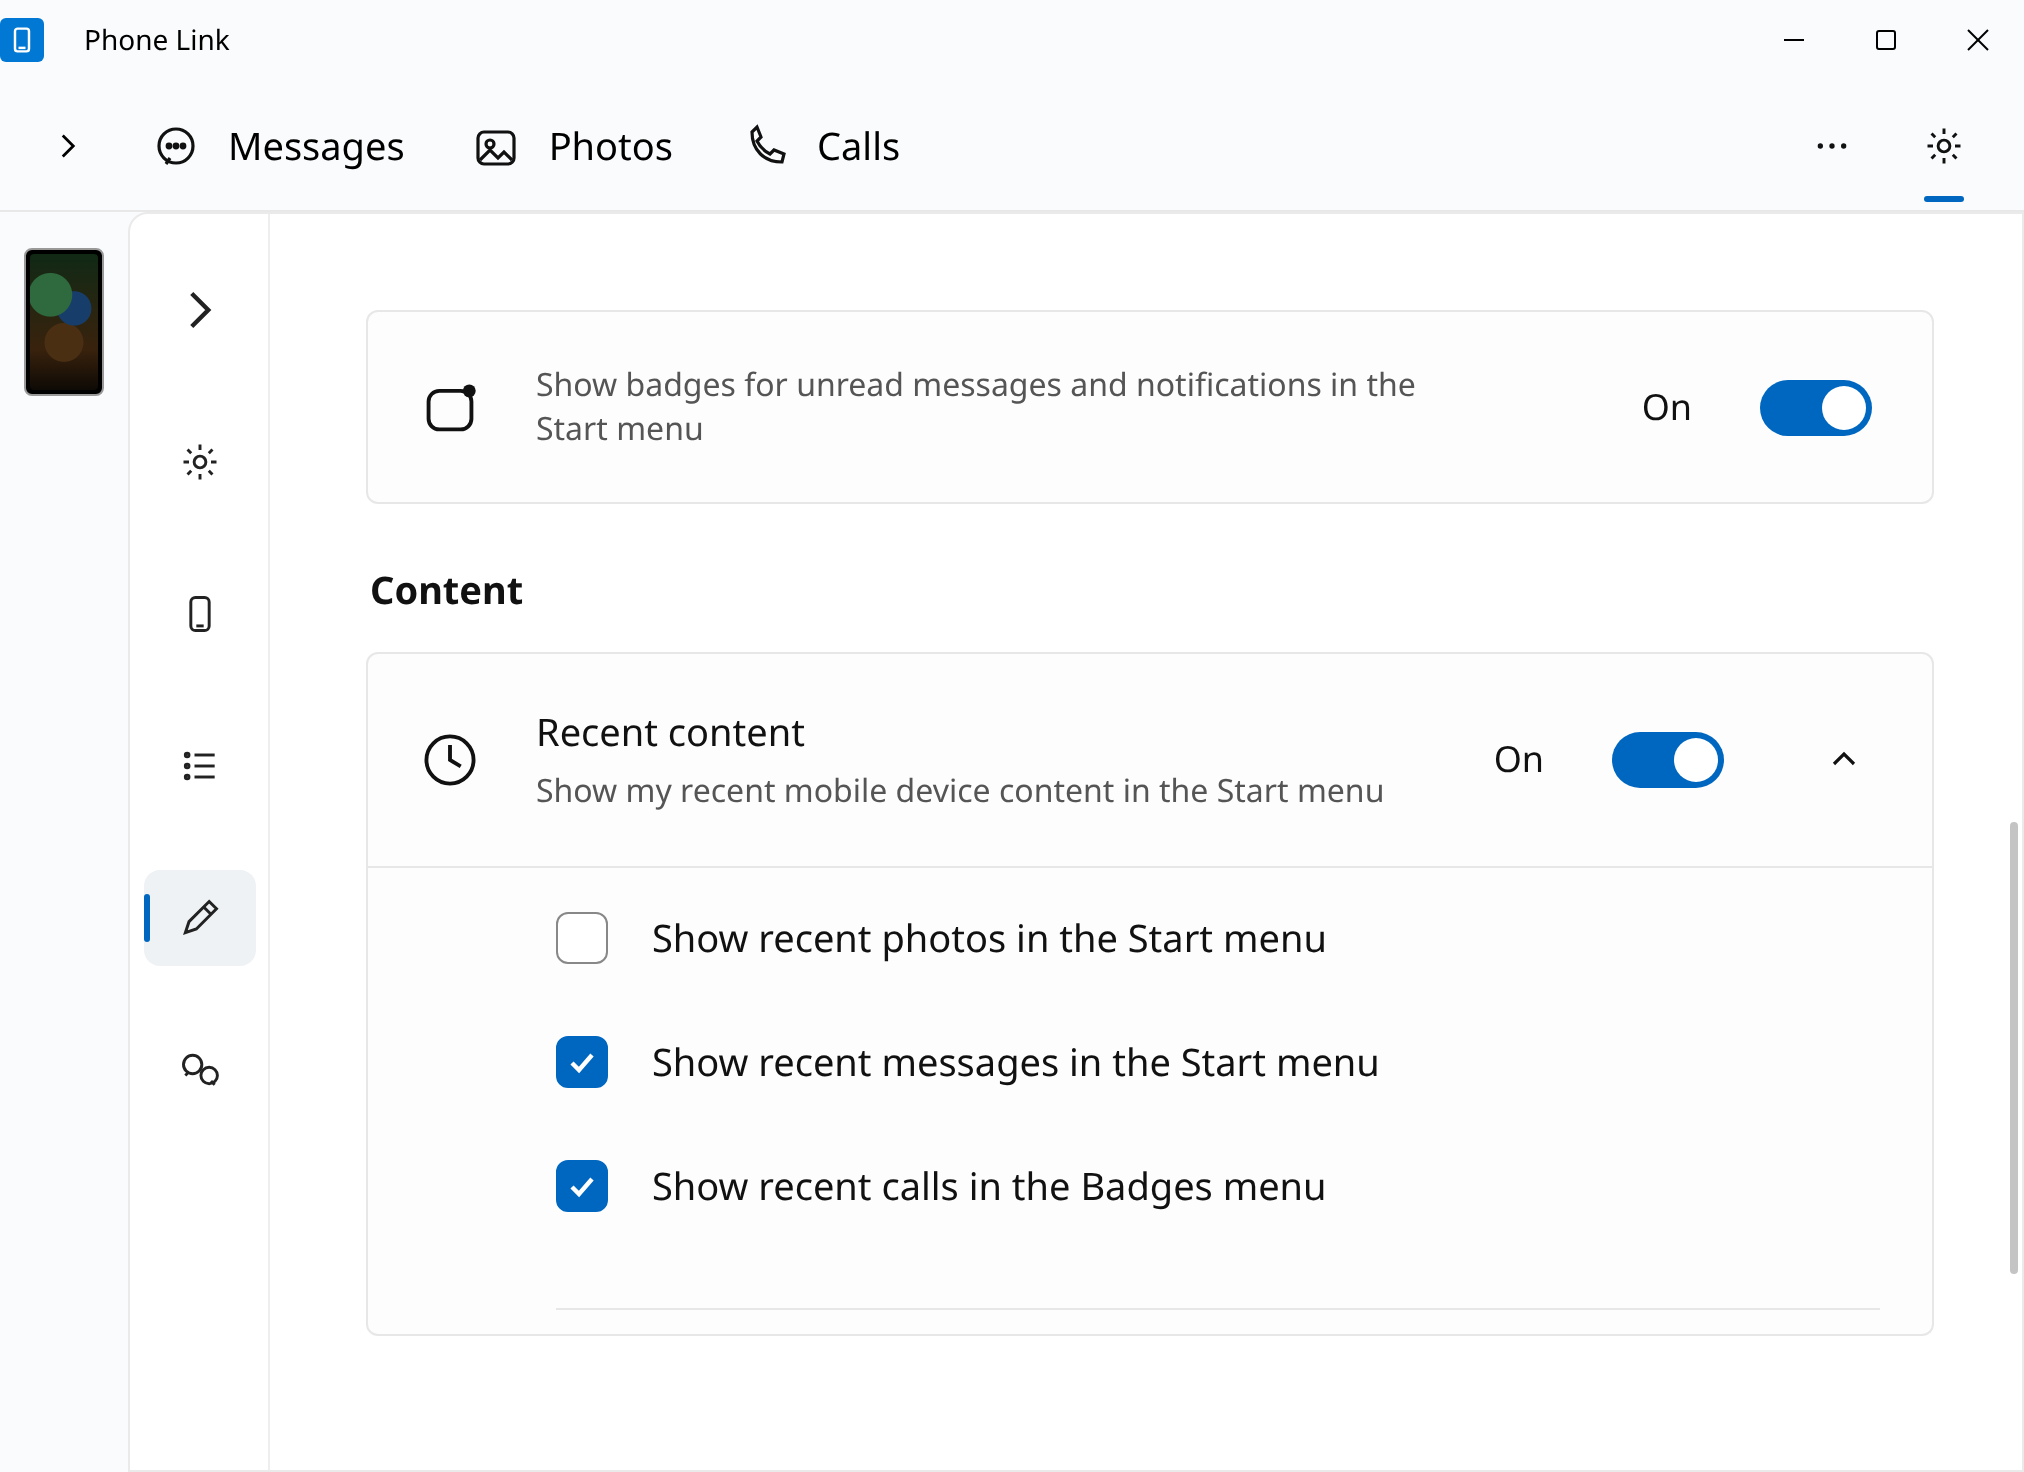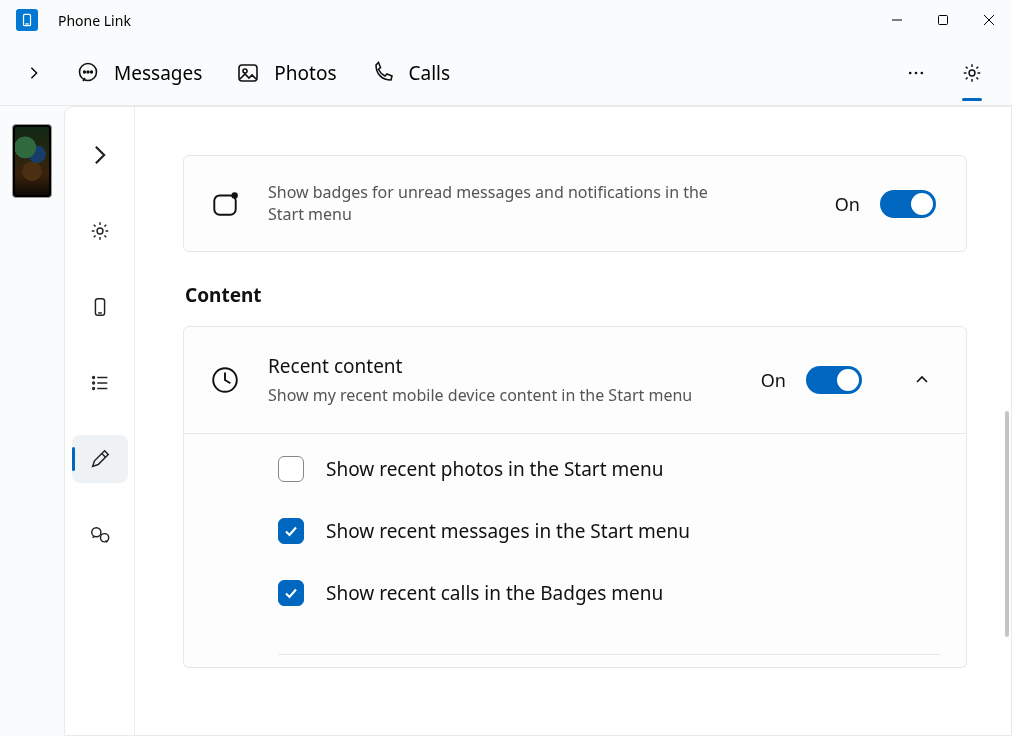--- a/index.html
+++ b/index.html
@@ -1,31 +1,31 @@
 <!DOCTYPE html>
 <html><head>
 <meta charset="utf-8">
 <style>
   * { box-sizing: border-box; margin: 0; padding: 0; }
   html, body { width: 1012px; height: 736px; overflow: hidden; font-family: "Segoe UI", system-ui, sans-serif; background: #fff; }
   .window { width: 1012px; height: 736px; display: flex; flex-direction: column; background: #f9fbfc; }
 
   
-  .titlebar { height: 40px; display: flex; align-items: center; padding-left: 16px; }
+  .titlebar { height: 40px; display: flex; align-items: center; padding-left: 0; }
   .titlebar .app-icon { width: 22px; height: 22px; background: #0078d4; border-radius: 3px; display: flex; align-items: center; justify-content: center; margin-right: 20px; }
   .titlebar .app-icon svg { width: 14px; height: 14px; }
   .titlebar .app-title { font-size: 14px; color: #000; }
   .titlebar .spacer { flex: 1; }
   .titlebar .win-btn { width: 46px; height: 40px; display: flex; align-items: center; justify-content: center; color: #000; }
   .titlebar .win-btn svg { width: 12px; height: 12px; }
 
   
   .tabbar { height: 66px; display: flex; align-items: center; gap: 26px; padding-left: 22px; border-bottom: 1px solid #e8e8e8; }
   .tabbar .chev { width: 24px; display:flex; align-items:center; justify-content:center; }
-  .tab { display:flex; align-items:center; gap:14px; color:#000; font-size:19px; padding:6px 4px; }
+  .tab { display:flex; align-items:flex-end; gap:14px; color:#000; font-size:19px; padding:6px 4px; }
   .tab .ticon { width:24px; height:24px; display:flex; align-items:center; justify-content:center; }
   .tab .ticon svg { width:24px; height:24px; }
   .tabbar .right { margin-left:auto; display:flex; align-items:center; gap:20px; padding-right:22px; }
   .iconbtn { width:36px; height:36px; display:flex; align-items:center; justify-content:center; border-radius:6px; }
   .iconbtn.active { position:relative; }
   .iconbtn.active::after { content:""; position:absolute; left:8px; right:8px; bottom:-10px; height:3px; background:#0067c0; border-radius:2px; }
 
   
   .body { flex:1; display:flex; min-height:0; }
   .phone-col { width:64px; padding-top:18px; display:flex; justify-content:center; }
@@ -46,21 +46,21 @@
 
   .content { flex:1; overflow:auto; padding:48px 44px 20px 48px; position:relative; }
   .scroll-ind { position:absolute; right:2px; top:304px; width:4px; height:226px; background:#c4c4c4; border-radius:2px; }
 
   .card { background:#fdfdfd; border:1px solid #e7e7e7; border-radius:6px; padding:26px 30px 26px 24px; display:flex; align-items:center; gap:26px; margin-bottom:30px; }
   .card .cicon { width:34px; height:34px; display:flex; align-items:center; justify-content:center; color:#222; }
   .card .cicon svg { width:30px; height:30px; }
   .card .ctext { flex:1; display:flex; flex-direction:column; gap:6px; }
   .card .ctitle { font-size:19px; color:#111; }
   .card .cdesc { font-size:16px; color:#555; max-width:470px; line-height:1.35; }
-  .toggle-wrap { display:flex; align-items:center; gap:20px; }
+  .toggle-wrap { display:flex; align-items:center; gap:34px; }
   .toggle-label { font-size:18px; color:#111; }
   .switch { width:56px; height:28px; border-radius:14px; background:#0067c0; position:relative; }
   .switch::after { content:""; position:absolute; right:3px; top:3px; width:22px; height:22px; border-radius:50%; background:#fff; }
   .chev-btn { width:28px; height:28px; display:flex; align-items:center; justify-content:center; margin-left:20px; color:#222;}
   .chev-btn svg { width:16px; height:16px; }
 
   .section-label { font-size:19px; font-weight:700; color:#111; margin:18px 0 18px 2px; }
 
   .subpanel { border:1px solid #e7e7e7; border-top:none; border-radius:0 0 6px 6px; padding:22px 26px 12px 94px; display:flex; flex-direction:column; gap:36px; margin-top:-30px; background:#fdfdfd;}
   

